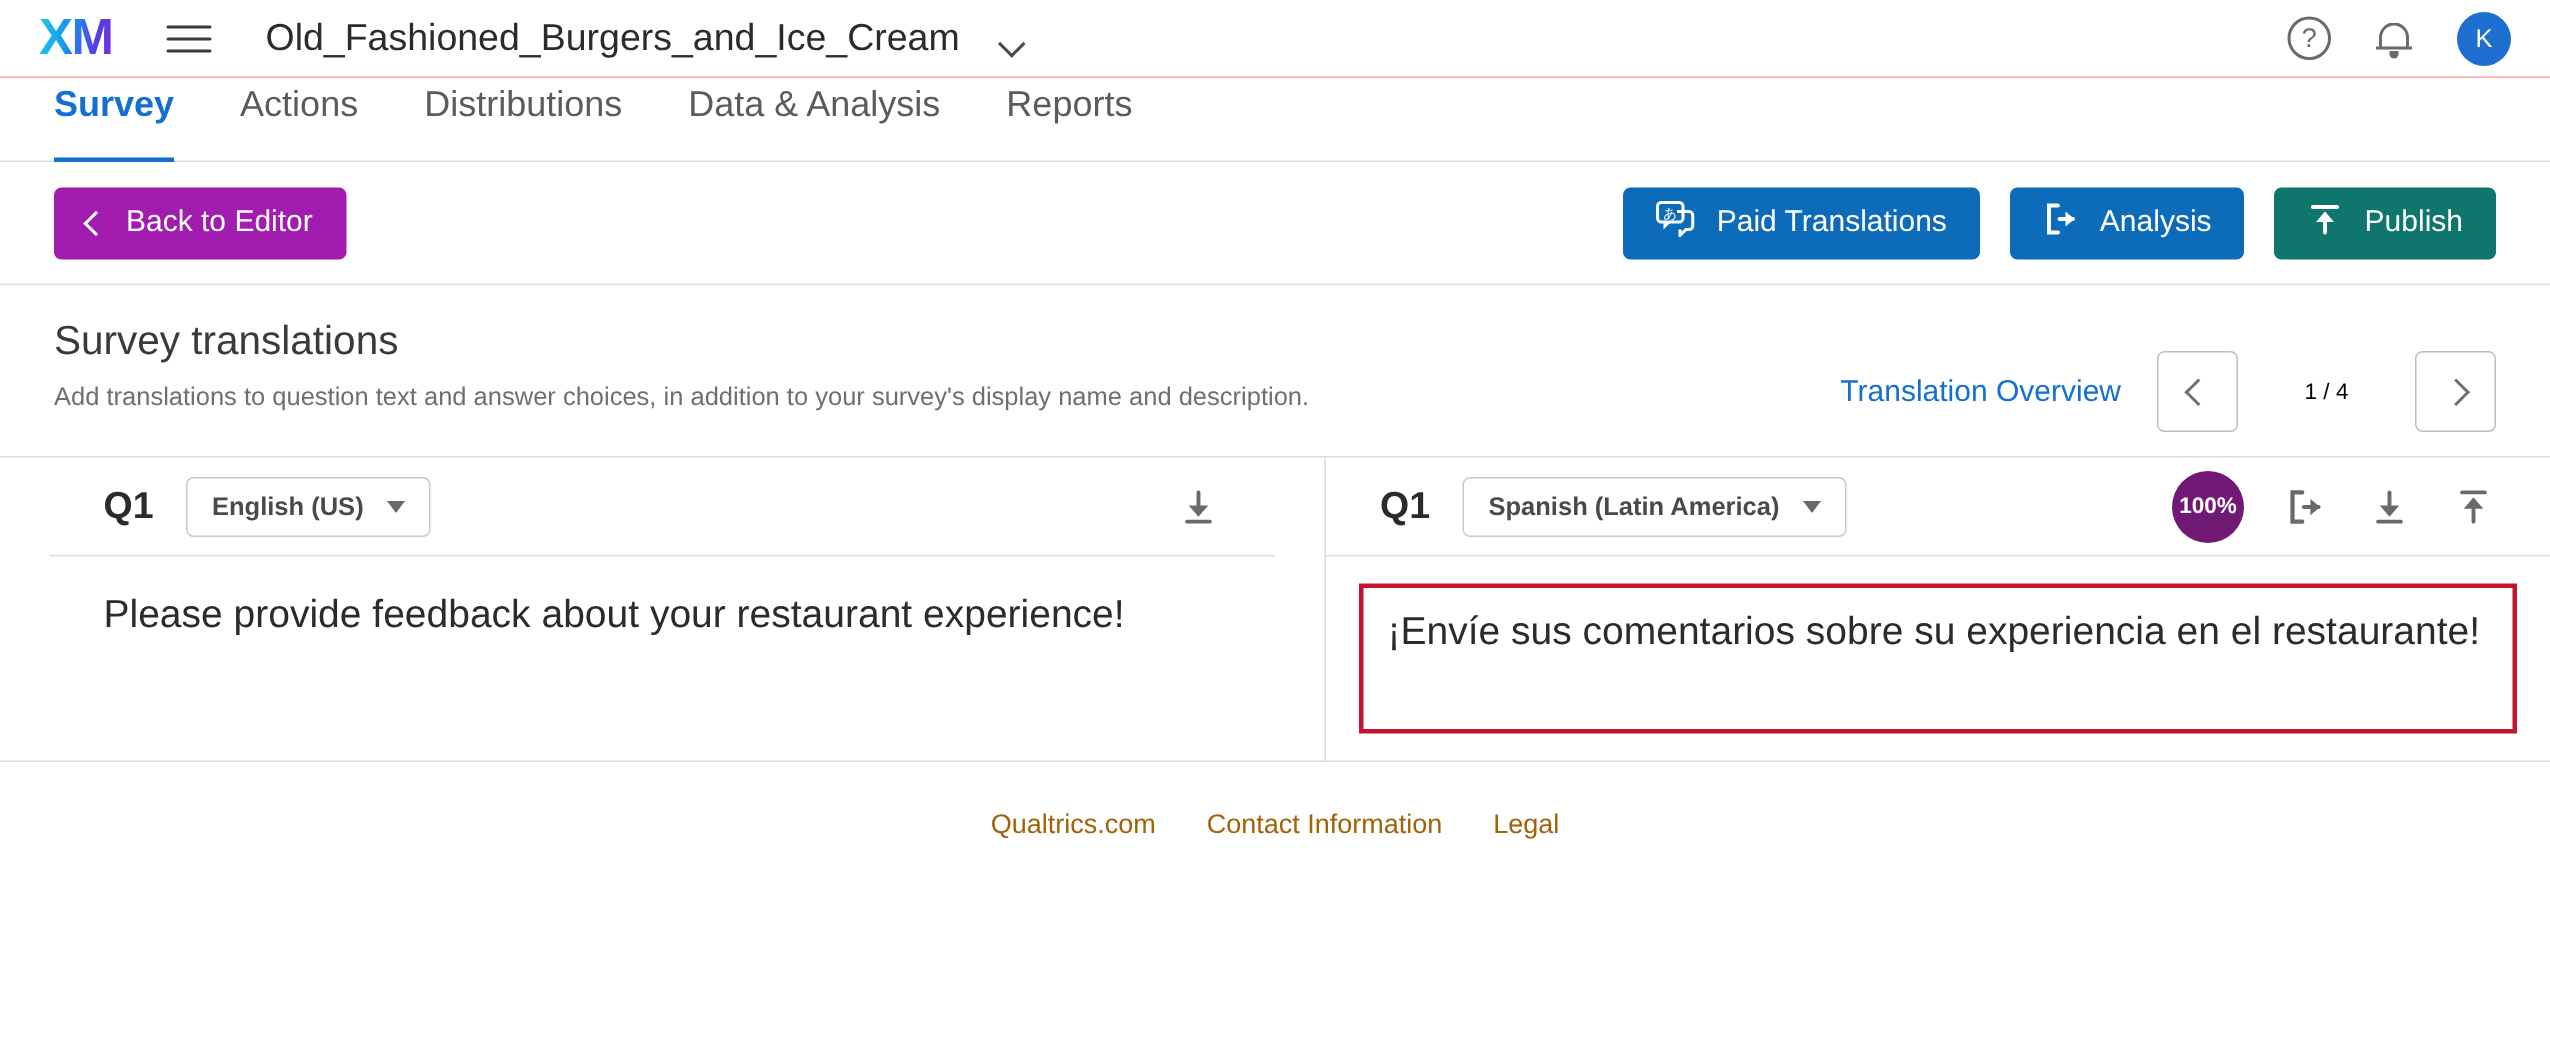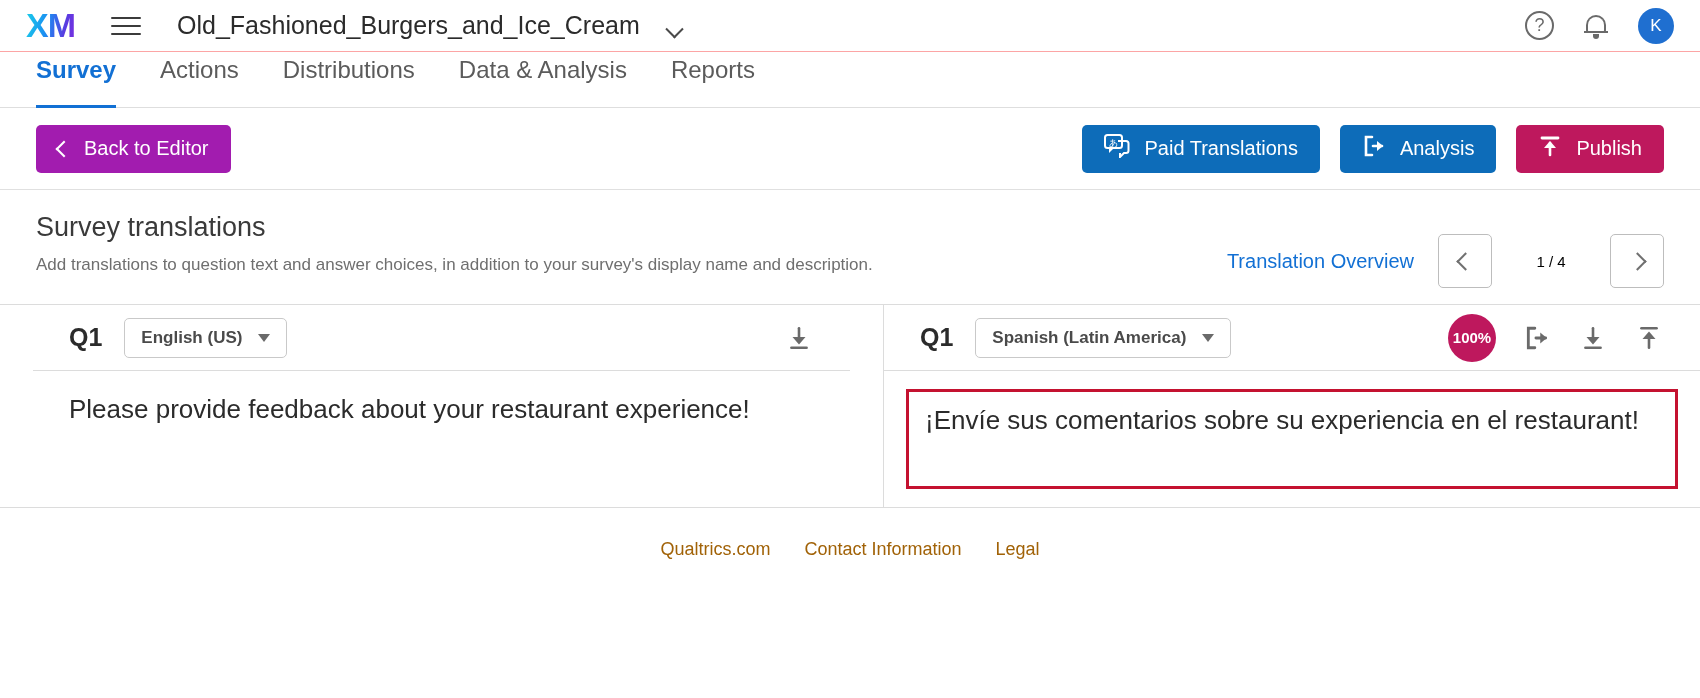--- a/index.html
+++ b/index.html
@@ -91,21 +91,21 @@
   }
   .btn {
     display: inline-flex; align-items: center; gap: 14px;
     height: 48px; padding: 0 22px;
     border-radius: 5px; border: none; cursor: pointer;
     font-size: 20px; color: #fff;
     font-family: "Liberation Sans", sans-serif;
   }
   .btn-back { background: #a21caf; }
   .btn-blue { background: #0d6cb9; }
-  .btn-green { background: #be185d; }
+  .btn-green { background: #0f766e; }
   .toolbar-right { margin-left: auto; display: flex; gap: 20px; }
   .chev-left {
     width: 12px; height: 12px;
     border-left: 2.5px solid #fff; border-bottom: 2.5px solid #fff;
     transform: rotate(45deg);
   }
 
   
   .section {
     display: flex; align-items: flex-start;
@@ -143,21 +143,21 @@
     display: inline-flex; align-items: center; gap: 16px;
     height: 40px; padding: 0 16px;
     border: 1px solid #c9c9c9; border-radius: 5px;
     background: #fff; font-size: 17px; color: #4a4a4a; font-weight: bold;
     cursor: pointer;
   }
   .caret { width: 0; height: 0; border-left: 6px solid transparent; border-right: 6px solid transparent; border-top: 8px solid #6a6a6a; }
   .thead-right { margin-left: auto; display: flex; align-items: center; gap: 26px; }
   .pct-badge {
     width: 48px; height: 48px; border-radius: 50%;
-    background: #be185d; color: #fff;
+    background: #701a75; color: #fff;
     display: flex; align-items: center; justify-content: center;
     font-size: 15px; font-weight: bold;
   }
   .icon-btn { cursor: pointer; display: flex; align-items: center; justify-content: center; width: 30px; height: 30px; }
 
   .tbody { min-height: 128px; padding: 22px 36px; }
   .tbody.right { padding: 18px 22px; }
   .src-text { font-size: 26px; color: #2b2b2b; line-height: 1.3; }
   .trans-box {
     border: 3px solid #c41230;
@@ -322,21 +322,21 @@
         <div class="icon-btn">
           <svg width="26" height="26" viewBox="0 0 24 24">
             <path d="M5 3 H19" stroke="#6a6a6a" stroke-width="2.4" stroke-linecap="round"></path>
             <path d="M12 21 V10" stroke="#6a6a6a" stroke-width="2.4" stroke-linecap="round"></path>
             <path d="M6 13 L12 6 L18 13 Z" fill="#6a6a6a"></path>
           </svg>
         </div>
       </div>
     </div>
     <div class="tbody right">
-      <div class="trans-box">¡Envíe sus comentarios sobre su experiencia en el restaurant!</div>
+      <div class="trans-box">¡Envíe sus comentarios sobre su experiencia en el restaurante!</div>
     </div>
   </div>
 
 </div>
 
 <div class="footer">
   <span>Qualtrics.com</span>
   <span>Contact Information</span>
   <span>Legal</span>
 </div>

